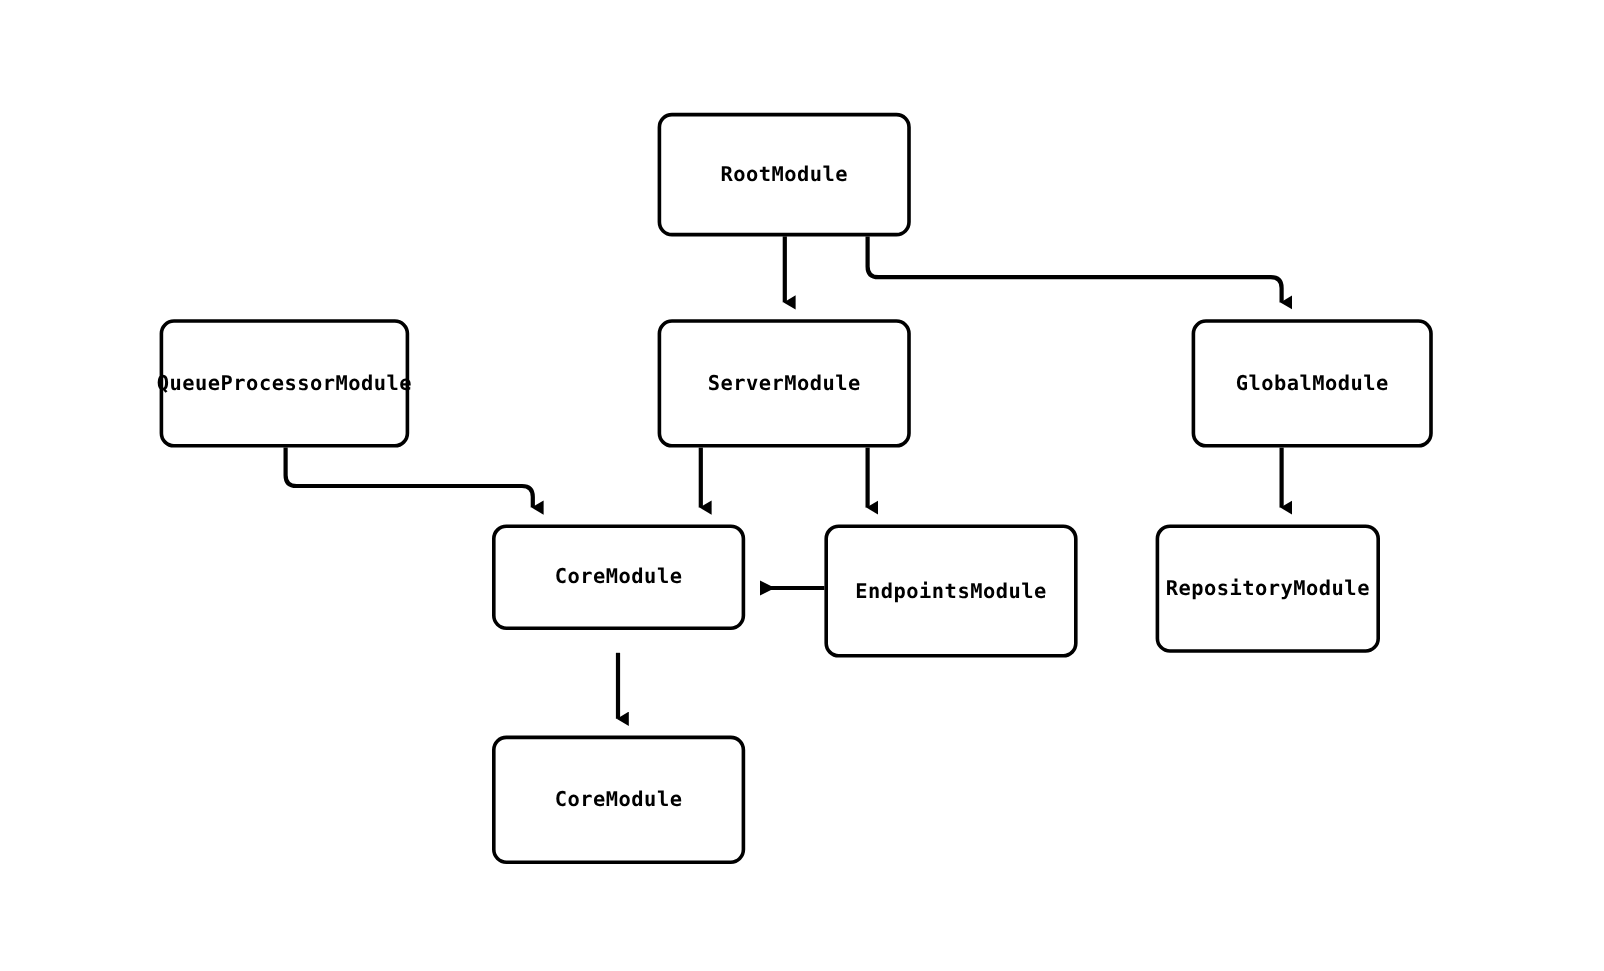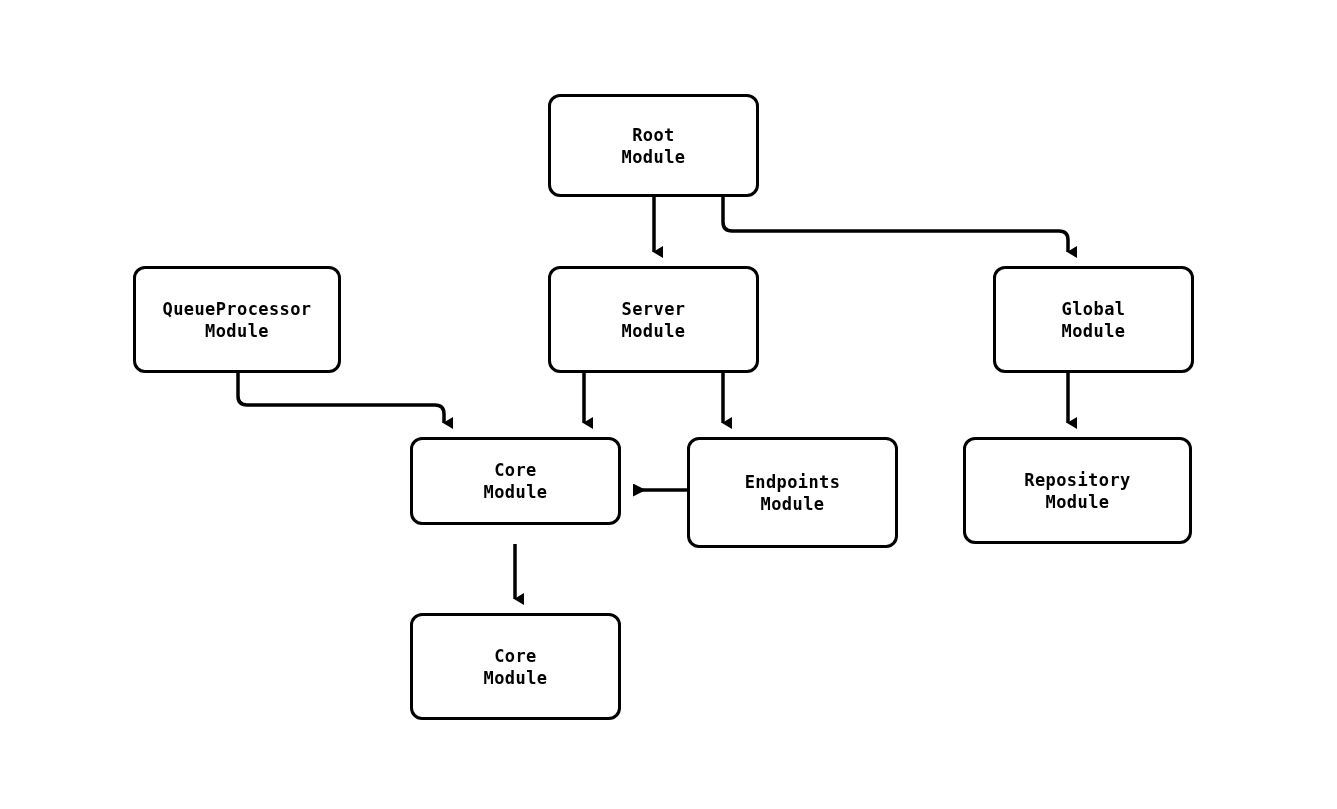--- a/index.html
+++ b/index.html
@@ -27,21 +27,21 @@
     width: 1337px;
     height: 809px;
   }
   .node {
     position: absolute;
     box-sizing: border-box;
     background: #ffffff;
     border: 3px solid #000000;
     border-radius: 12px;
     display: flex;
-    flex-direction: column;
+    flex-direction: row;
     align-items: center;
     justify-content: center;
     z-index: 2;
   }
   .node-line {
     font-family: "DejaVu Sans Mono", "Liberation Mono", monospace;
     font-size: 17px;
     font-weight: 700;
     line-height: 22px;
     color: #000000;
@@ -104,21 +104,21 @@
   <div class="node" style="left:410px; top:437px; width:211px; height:88px;">
     <span class="node-line">Core</span>
     <span class="node-line">Module</span>
   </div>
 
   <div class="node" style="left:687px; top:437px; width:211px; height:111px;">
     <span class="node-line">Endpoints</span>
     <span class="node-line">Module</span>
   </div>
 
-  <div class="node" style="left:963px; top:437px; width:229px; height:107px;">
+  <div class="node" style="left:963px; top:437px; width:187px; height:107px;">
     <span class="node-line">Repository</span>
     <span class="node-line">Module</span>
   </div>
 
   <div class="node" style="left:410px; top:613px; width:211px; height:107px;">
     <span class="node-line">Core</span>
     <span class="node-line">Module</span>
   </div>
 
 </div>

